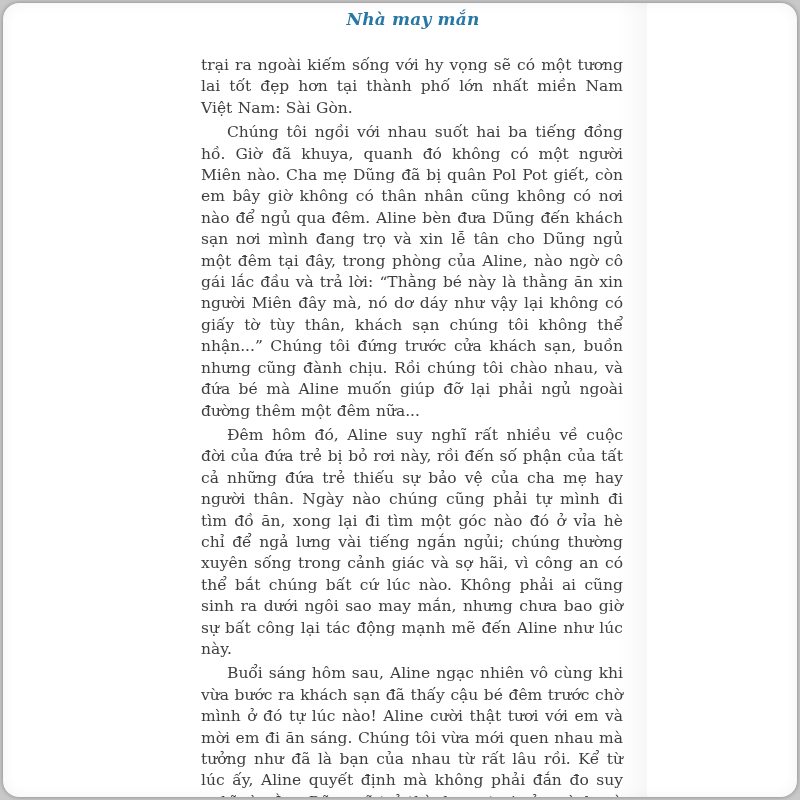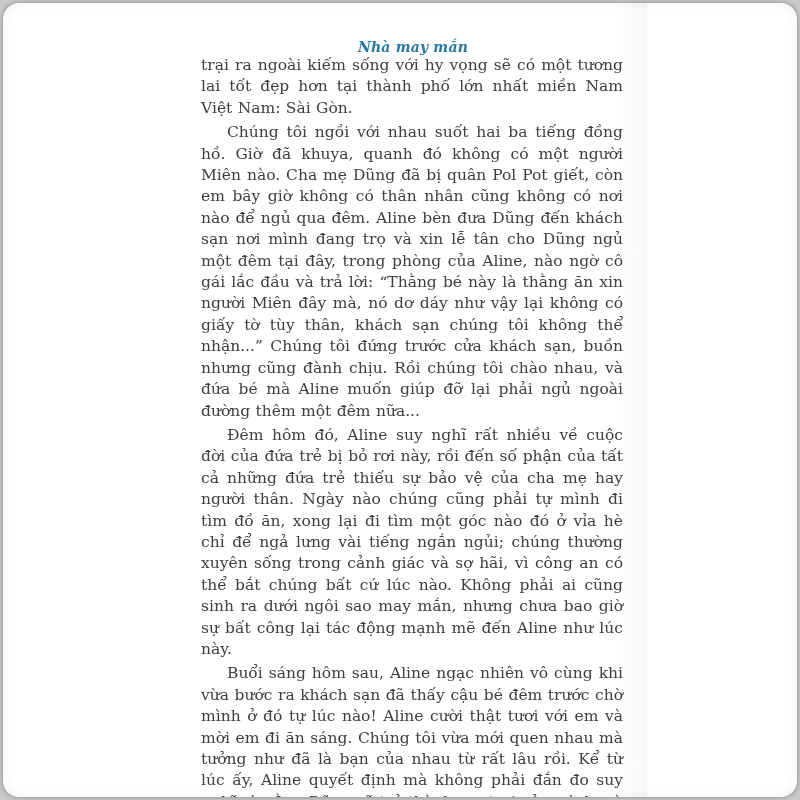--- a/index.html
+++ b/index.html
@@ -26,27 +26,27 @@
     position: absolute;
     top: 0;
     right: 150px;
     width: 30px;
     height: 100%;
     background: linear-gradient(to right, rgba(0,0,0,0), rgba(0,0,0,0.03));
     pointer-events: none;
   }
   .running-header {
     position: absolute;
-    top: 36px;
+    top: 6px;
     left: 200px;
     width: 420px;
     text-align: center;
     font-style: italic;
     font-weight: bold;
-    font-size: 14px;
+    font-size: 17px;
     color: #2878a5;
     letter-spacing: 0.2px;
   }
   .content {
     position: absolute;
     top: 52px;
     left: 198px;
     width: 422px;
     color: #3e3e3e;
   }

